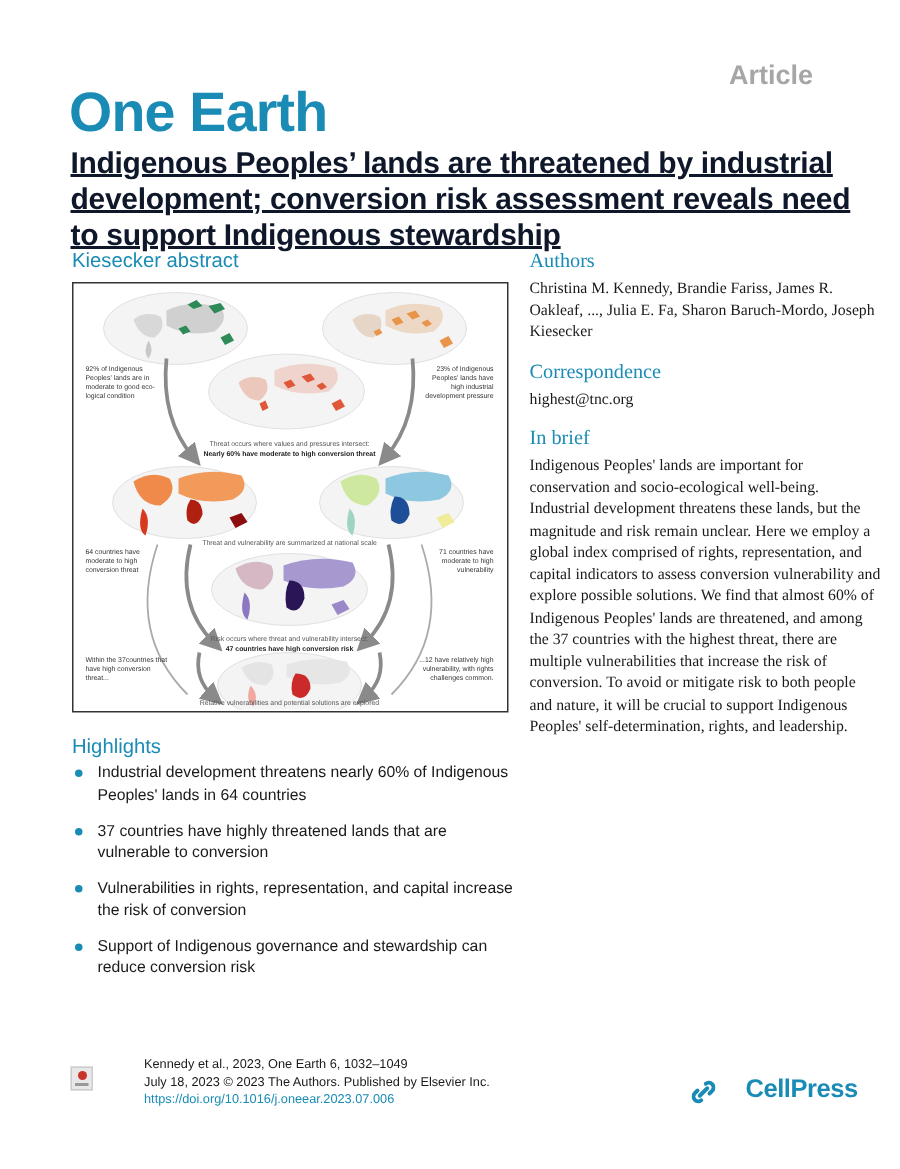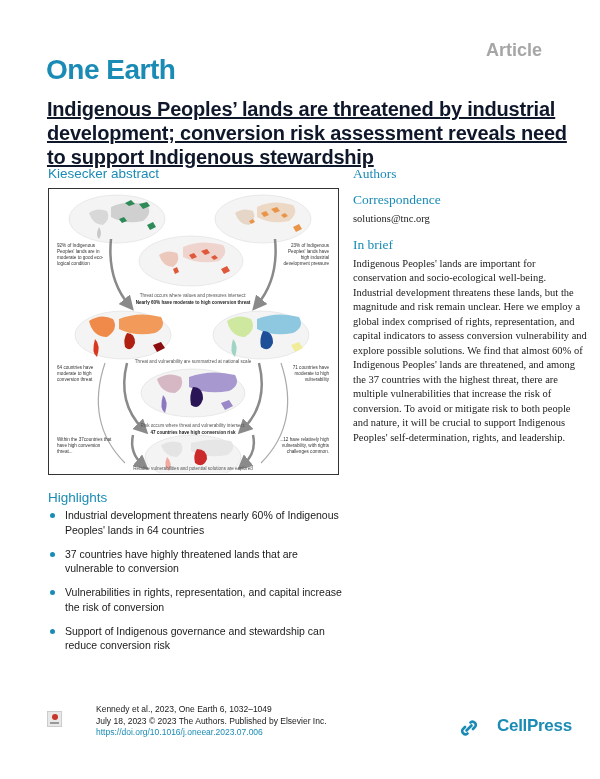--- a/index.html
+++ b/index.html
@@ -1,20 +1,20 @@
 <!DOCTYPE html>
 <html><head>
 <meta charset="utf-8">
 <style>
   * { margin: 0; padding: 0; box-sizing: border-box; }
   html, body { width: 600px; height: 779px; background: #ffffff; overflow: hidden; }
   body { position: relative; font-family: "Liberation Sans", sans-serif; color: #1a1a1a; }
 
   .article-label { position: absolute; top: 40px; right: 58px; font-size: 18px; font-weight: bold; color: #a6a6a6; }
-  .journal-title { position: absolute; top: 54px; left: 46px; font-size: 28px; font-weight: bold; color: #1a8bb5; letter-spacing: -0.5px; }
+  .journal-title { position: absolute; top: 54px; left: 46px; font-size: 37px; font-weight: bold; color: #1a8bb5; letter-spacing: -0.5px; }
   .paper-title { position: absolute; top: 97px; left: 47px; width: 520px; font-size: 20px; line-height: 24px; font-weight: bold; color: #0f172a; letter-spacing: -0.2px; text-decoration: underline; }
 
   .section-heading { font-size: 13.5px; color: #1a8bb5; font-weight: normal; }
 
   .ga-heading { position: absolute; top: 166px; left: 48px; }
   .ga-box { position: absolute; top: 188px; left: 48px; width: 291px; height: 287px; border: 1.5px solid #333; background: #fff; overflow: hidden; }
   .ga-box svg { display: block; }
 
   .right-col { position: absolute; left: 353px; top: 166px; width: 235px; font-family: Liberation Serif, serif; }
   .right-col .section-heading { margin-bottom: 4px; }
@@ -143,23 +143,24 @@
     <g font-size="4.6" fill="#333">
       <text x="8" y="252"><tspan x="8" dy="0">Within the 37countries that</tspan><tspan x="8" dy="6">have high conversion</tspan><tspan x="8" dy="6">threat...</tspan></text>
       <text x="280" y="252" text-anchor="end"><tspan x="280" dy="0">...12 have relatively high</tspan><tspan x="280" dy="6">vulnerability, with rights</tspan><tspan x="280" dy="6">challenges common.</tspan></text>
       <text x="144" y="281" text-anchor="middle" fill="#555">Relative vulnerabilities and potential solutions are explored</text>
     </g>
   </svg>
 </div>
 
 <div class="right-col">
   <div class="section-heading">Authors</div>
+  <div class="authors-text">Christina M. Kennedy, Brandie Fariss, James R. Oakleaf, ..., Julia E. Fa, Sharon Baruch-Mordo, Joseph Kiesecker</div>
 
   <div class="section-heading corr-heading">Correspondence</div>
-  <div class="corr-email">solutions@tnc.org</div>
+  <div class="corr-email">highest@tnc.org</div>
 
   <div class="section-heading brief-heading">In brief</div>
   <div class="brief-text">Indigenous Peoples' lands are important for conservation and socio-ecological well-being. Industrial development threatens these lands, but the magnitude and risk remain unclear. Here we employ a global index comprised of rights, representation, and capital indicators to assess conversion vulnerability and explore possible solutions. We find that almost 60% of Indigenous Peoples' lands are threatened, and among the 37 countries with the highest threat, there are multiple vulnerabilities that increase the risk of conversion. To avoid or mitigate risk to both people and nature, it will be crucial to support Indigenous Peoples' self-determination, rights, and leadership.</div>
 </div>
 
 <div class="section-heading highlights-heading">Highlights</div>
 <ul class="highlights-list">
   <li><span class="bullet"></span><span>Industrial development threatens nearly 60% of Indigenous Peoples' lands in 64 countries</span></li>
   <li><span class="bullet"></span><span>37 countries have highly threatened lands that are vulnerable to conversion</span></li>
   <li><span class="bullet"></span><span>Vulnerabilities in rights, representation, and capital increase the risk of conversion</span></li>

